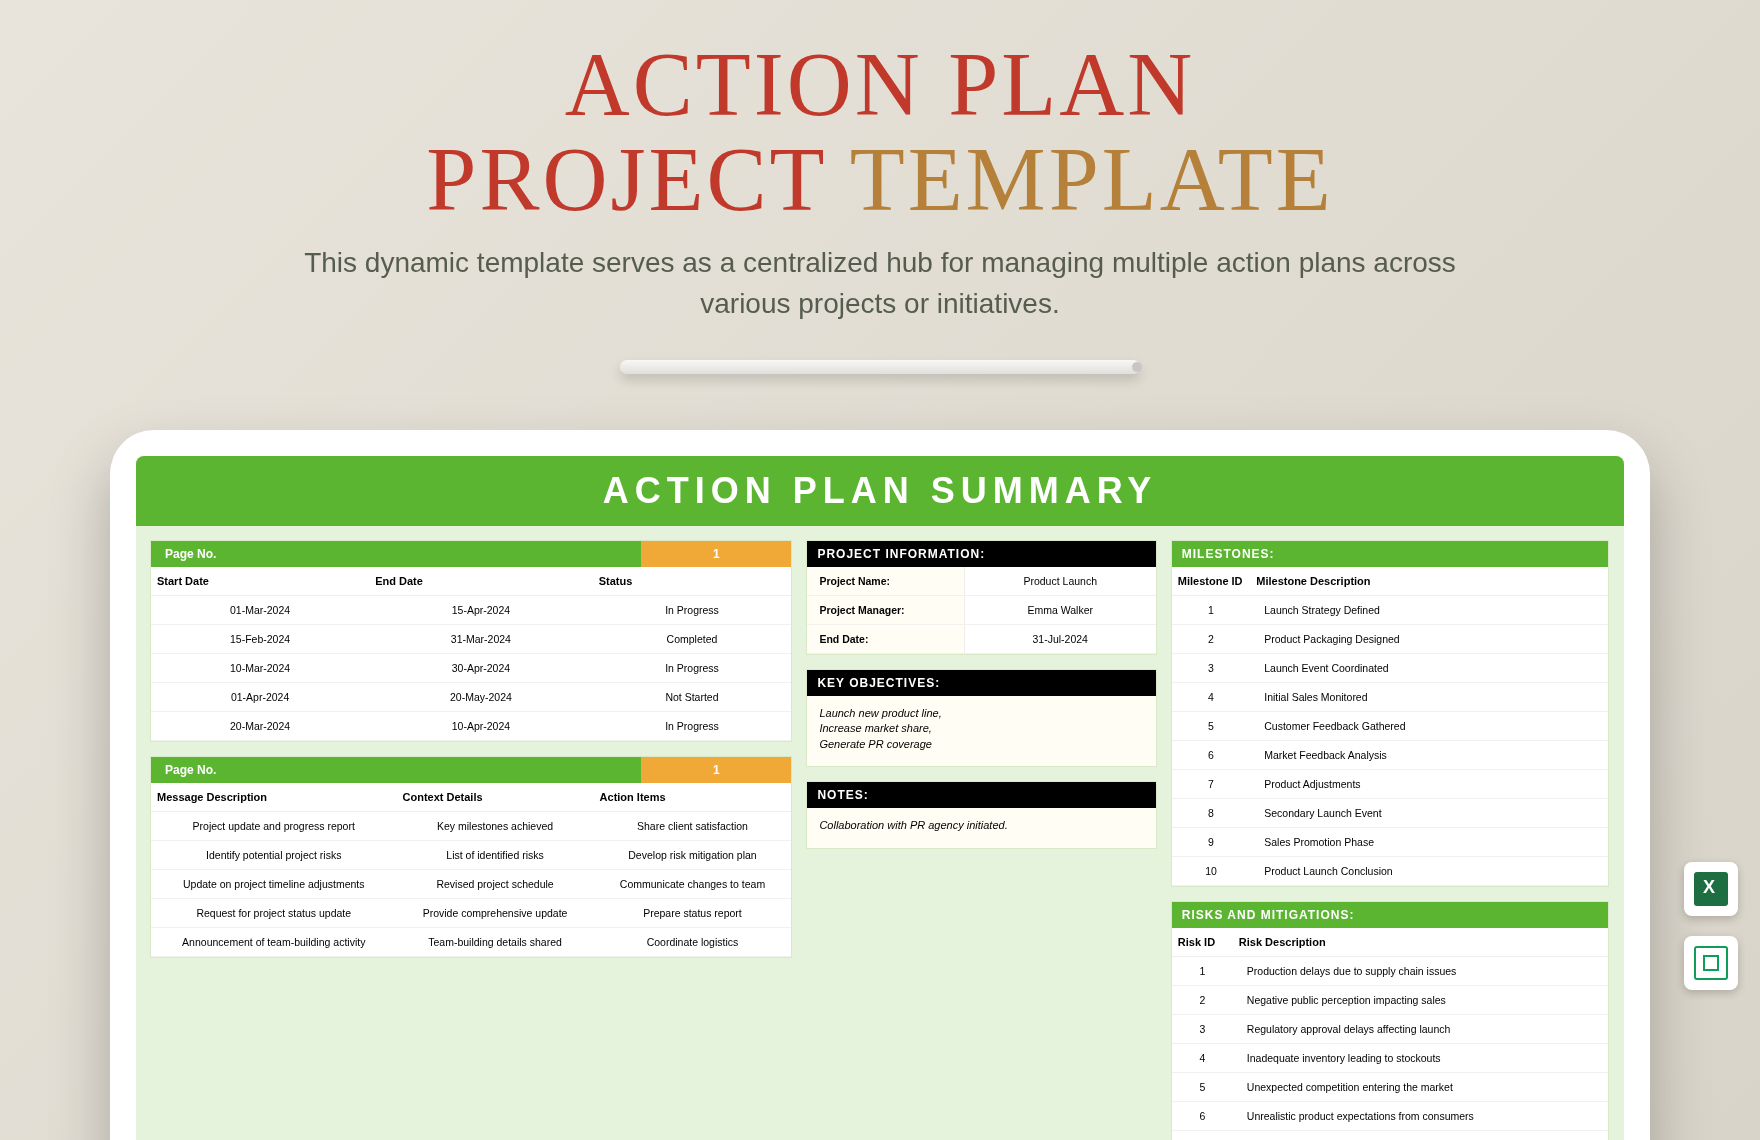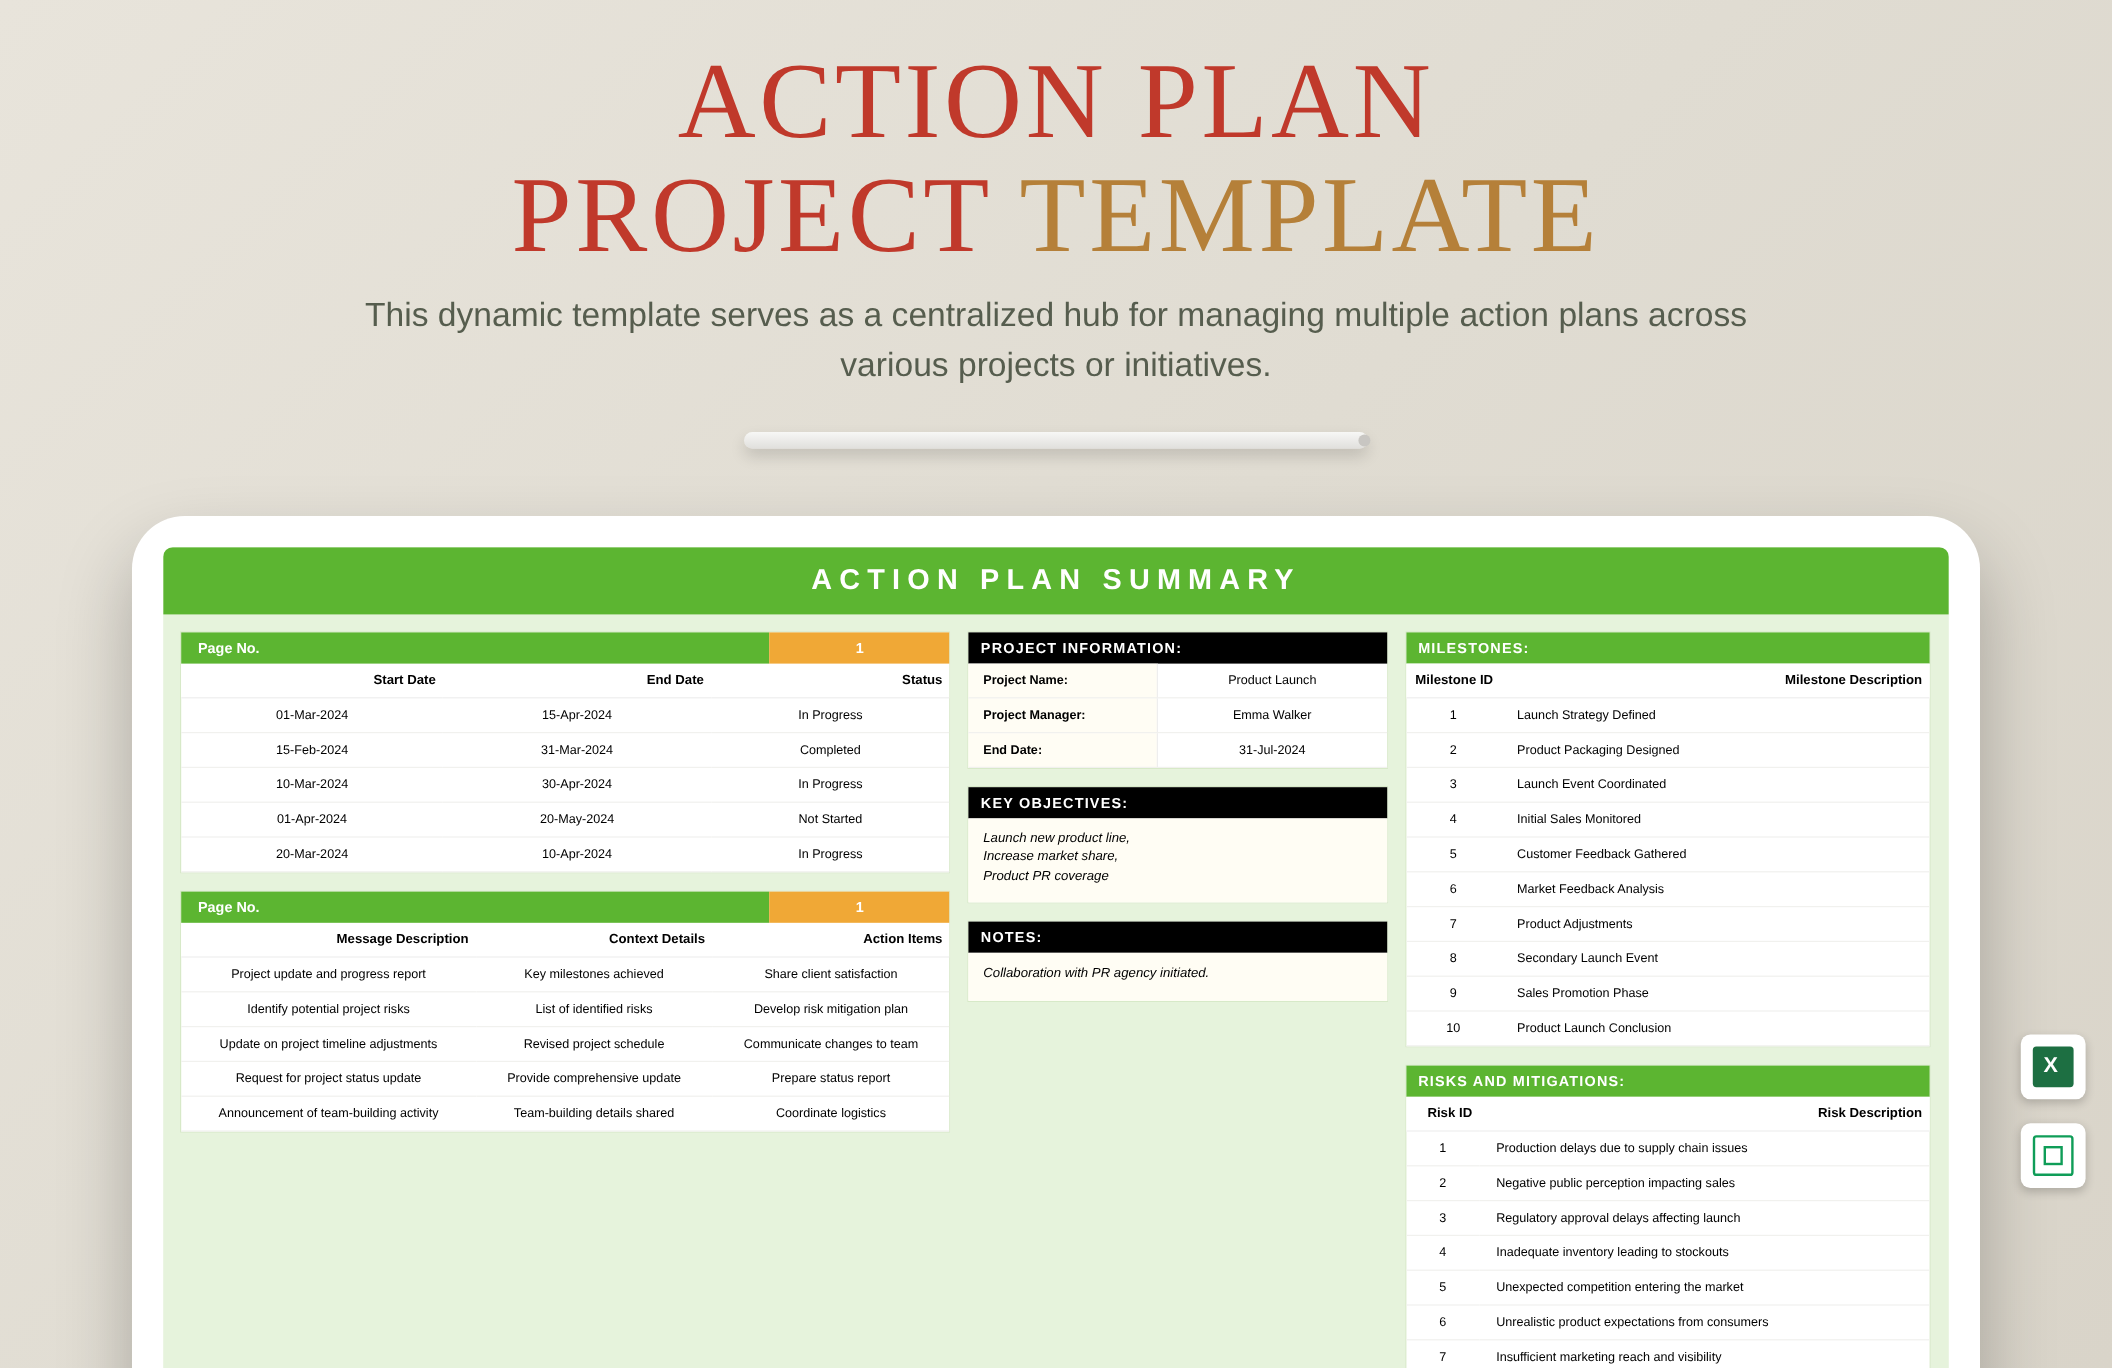--- a/index.html
+++ b/index.html
@@ -63,21 +63,21 @@
     background: #e6f3dc;
     border-radius: 8px;
     overflow: hidden;
     position: relative;
     padding: 0 0 10px;
   }
   .banner {
     background: #5cb531;
     color: #fff;
     text-align: center;
-    font-size: 24px;
+    font-size: 36px;
     font-weight: 700;
     letter-spacing: 6px;
     padding: 14px 0;
   }
   .grid {
     display: flex;
     gap: 14px;
     padding: 14px;
     height: calc(100% - 58px);
   }
@@ -85,21 +85,21 @@
   .mid-col   { flex: 0 0 24%; display:flex; flex-direction:column; gap:14px;}
   .right-col { flex: 0 0 30%; display:flex; flex-direction:column; gap:14px;}
 
   .panel { background:#fff; border:1px solid #d7e9c8; font-size:11px;}
   .sect-head-orange {background:#000000;color:#fff;font-weight:700;padding:6px 10px;letter-spacing:1px;font-size:12px;}
   .sect-head-green  {background:#5cb531;color:#fff;font-weight:700;padding:6px 10px;letter-spacing:1px;font-size:12px;}
   .pagebar{display:flex;}
   .pagebar .lbl{flex:1;background:#5cb531;color:#fff;padding:6px 14px;font-weight:700;font-size:12px;}
   .pagebar .num{width:150px;background:#f0a836;color:#fff;text-align:center;padding:6px 0;font-weight:700;font-size:12px;}
   table{width:100%; border-collapse:collapse;}
-  th{background:#fff;font-weight:700;font-size:11px;padding:8px 6px;border-bottom:1px solid #eee;text-align:right;}
+  th{background:#fff;font-weight:700;font-size:11px;padding:8px 6px;border-bottom:1px solid #eee;text-align:left;}
   td{font-size:10.5px;padding:8px 6px;border-bottom:1px solid #f1f1ee;text-align:center;}
   .kv td:first-child{background:#fffdf4;font-weight:700;text-align:left;width:45%;padding-left:12px;border-right:1px solid #eee;}
   .kv td:last-child{text-align:center;}
   .body-text{background:#fffdf4;padding:10px 12px;font-style:italic;font-size:11px;line-height:1.4;min-height:70px;}
   .ml td:first-child{width:18%;}
   .ml td:last-child{text-align:left;padding-left:14px;}
   .risk td:first-child{width:14%;}
   .risk td:last-child{text-align:left;padding-left:14px;}
   .icons{position:absolute;right:22px;bottom:150px;display:flex;flex-direction:column;gap:20px;}
   .icon-box{width:54px;height:54px;border-radius:8px;background:#fff;box-shadow:0 3px 8px rgba(0,0,0,.2);display:flex;align-items:center;justify-content:center;}
@@ -231,21 +231,21 @@
                   <td>End Date:</td>
                   <td>31-Jul-2024</td>
                 </tr>
               </tbody>
             </table>
         </div>
         <div class="panel">
           <div class="sect-head-orange">KEY OBJECTIVES:</div>
           <div class="body-text" style="white-space:pre-line;">Launch new product line,
 Increase market share,
-Product PR coverage</div>
+Generate PR coverage</div>
         </div>
         <div class="panel">
           <div class="sect-head-orange">NOTES:</div>
           <div class="body-text" style="min-height:40px;">Collaboration with PR agency initiated.</div>
         </div>
       </div>
 
       <div class="right-col">
         <div class="panel">
           <div class="sect-head-green">MILESTONES:</div>

